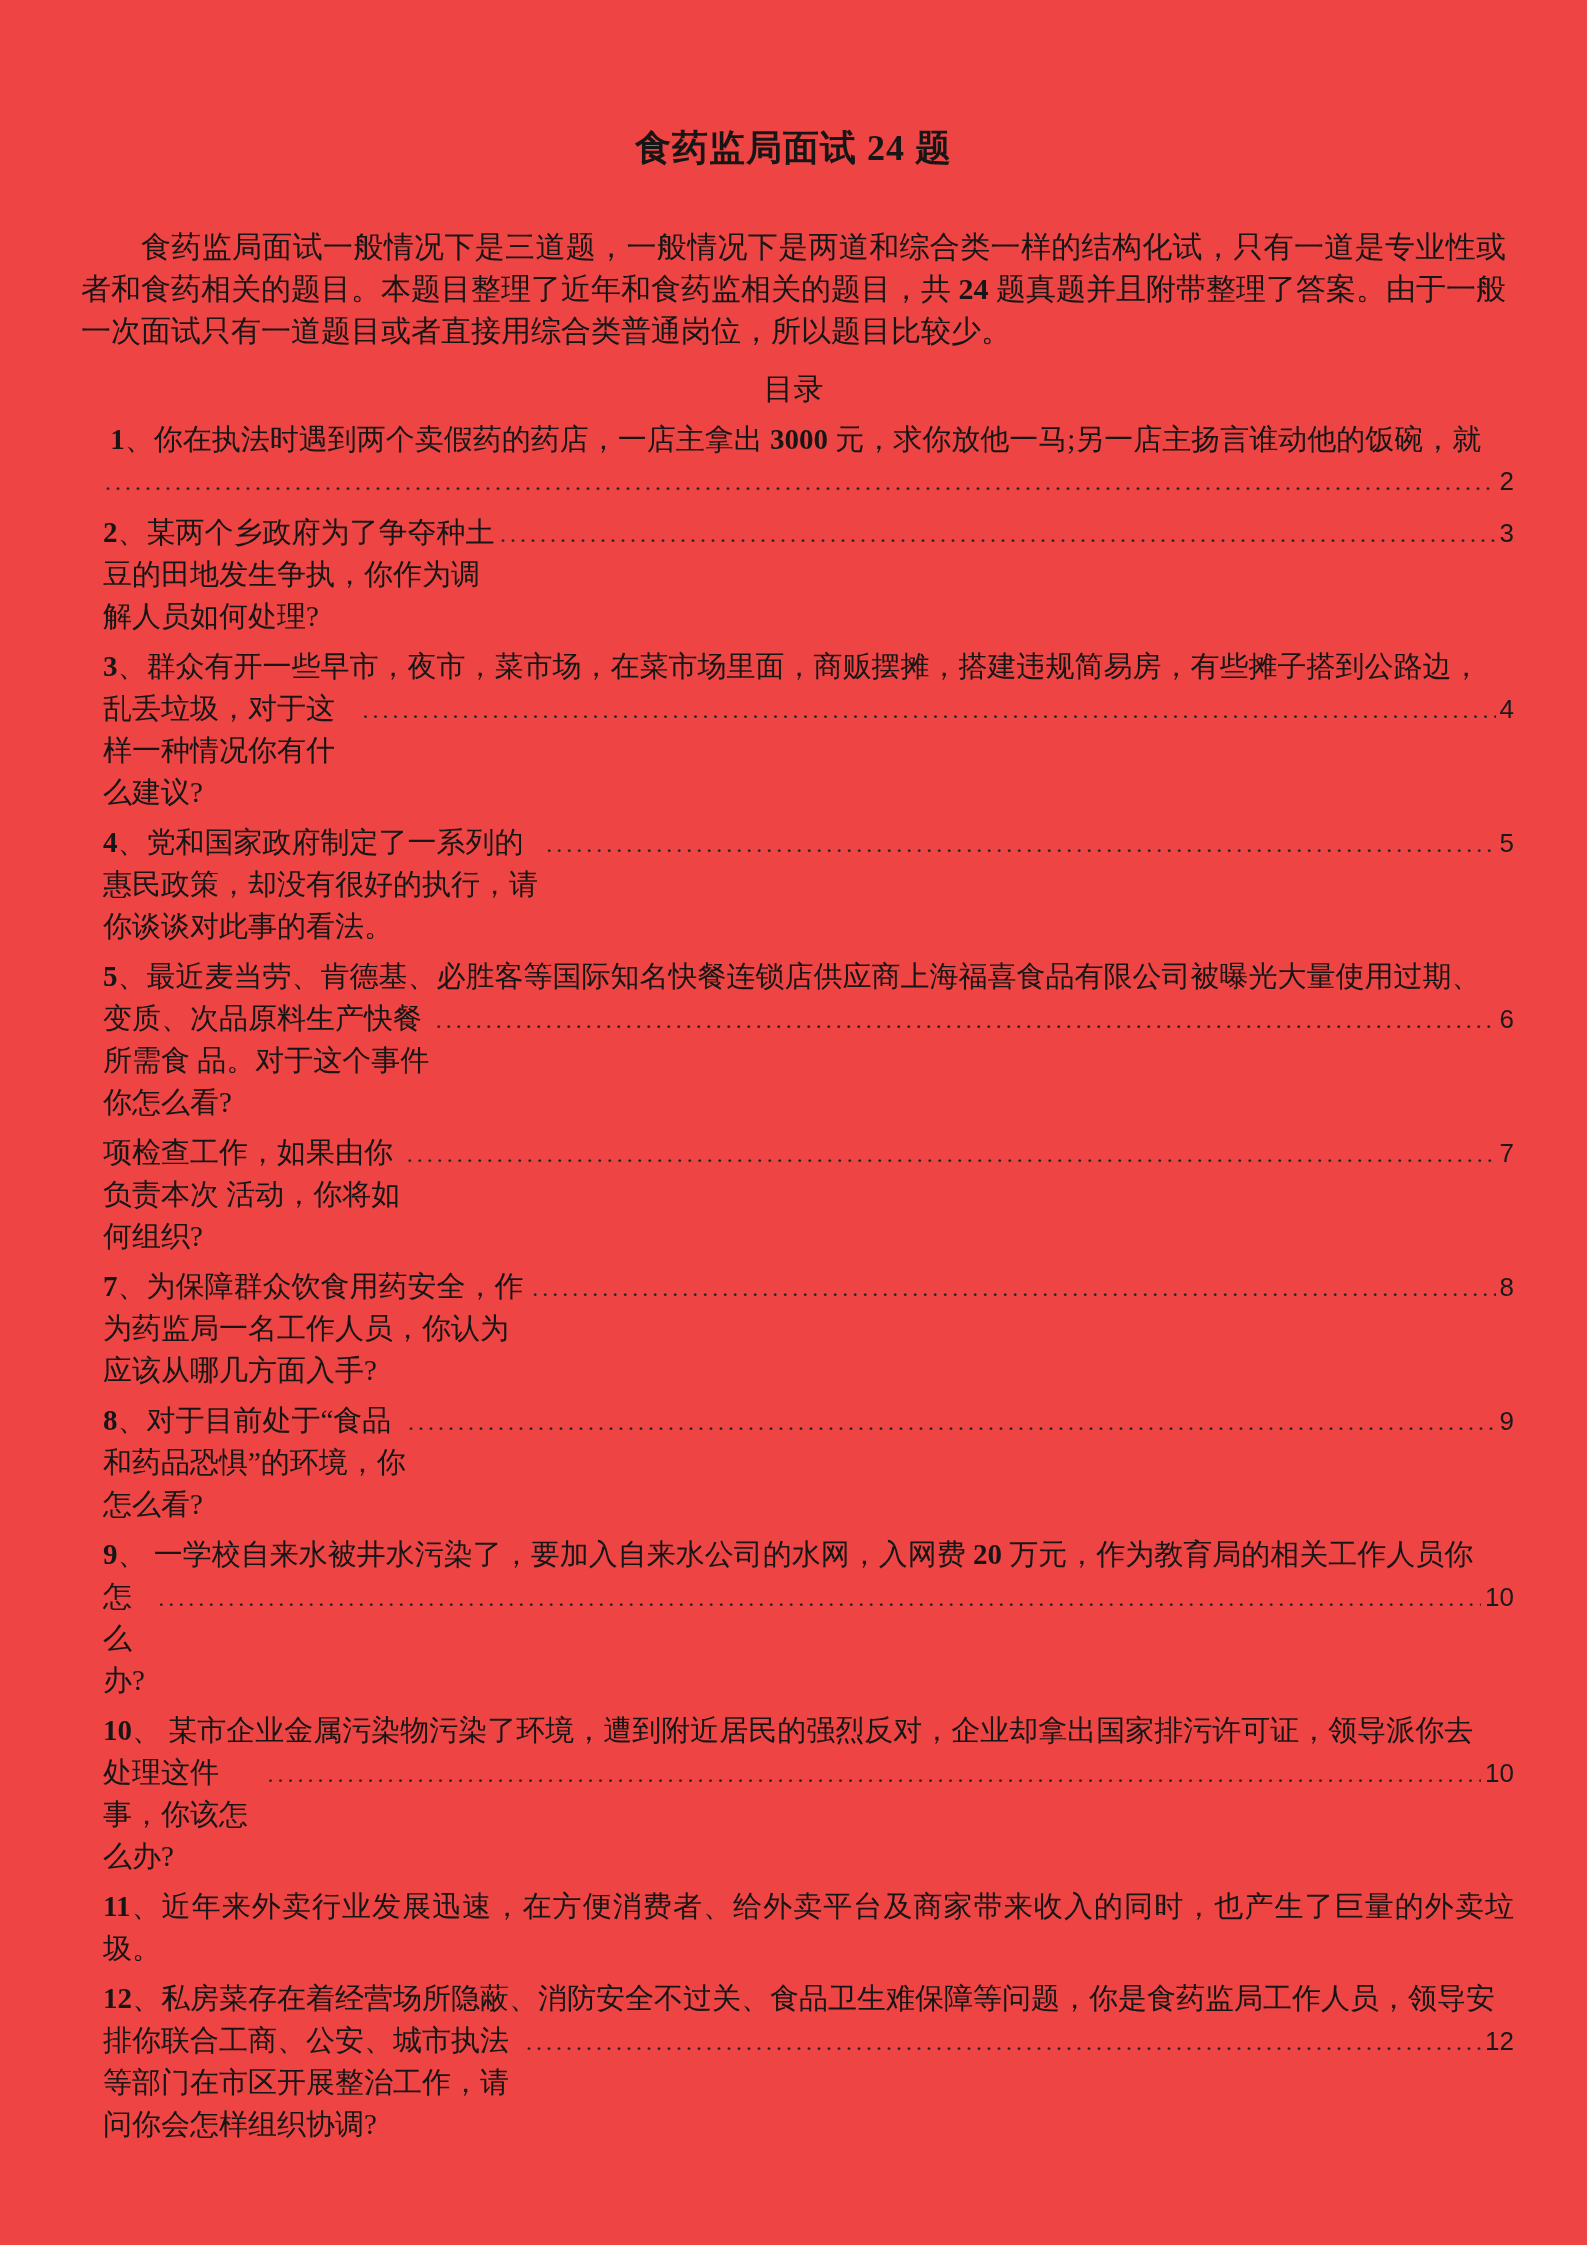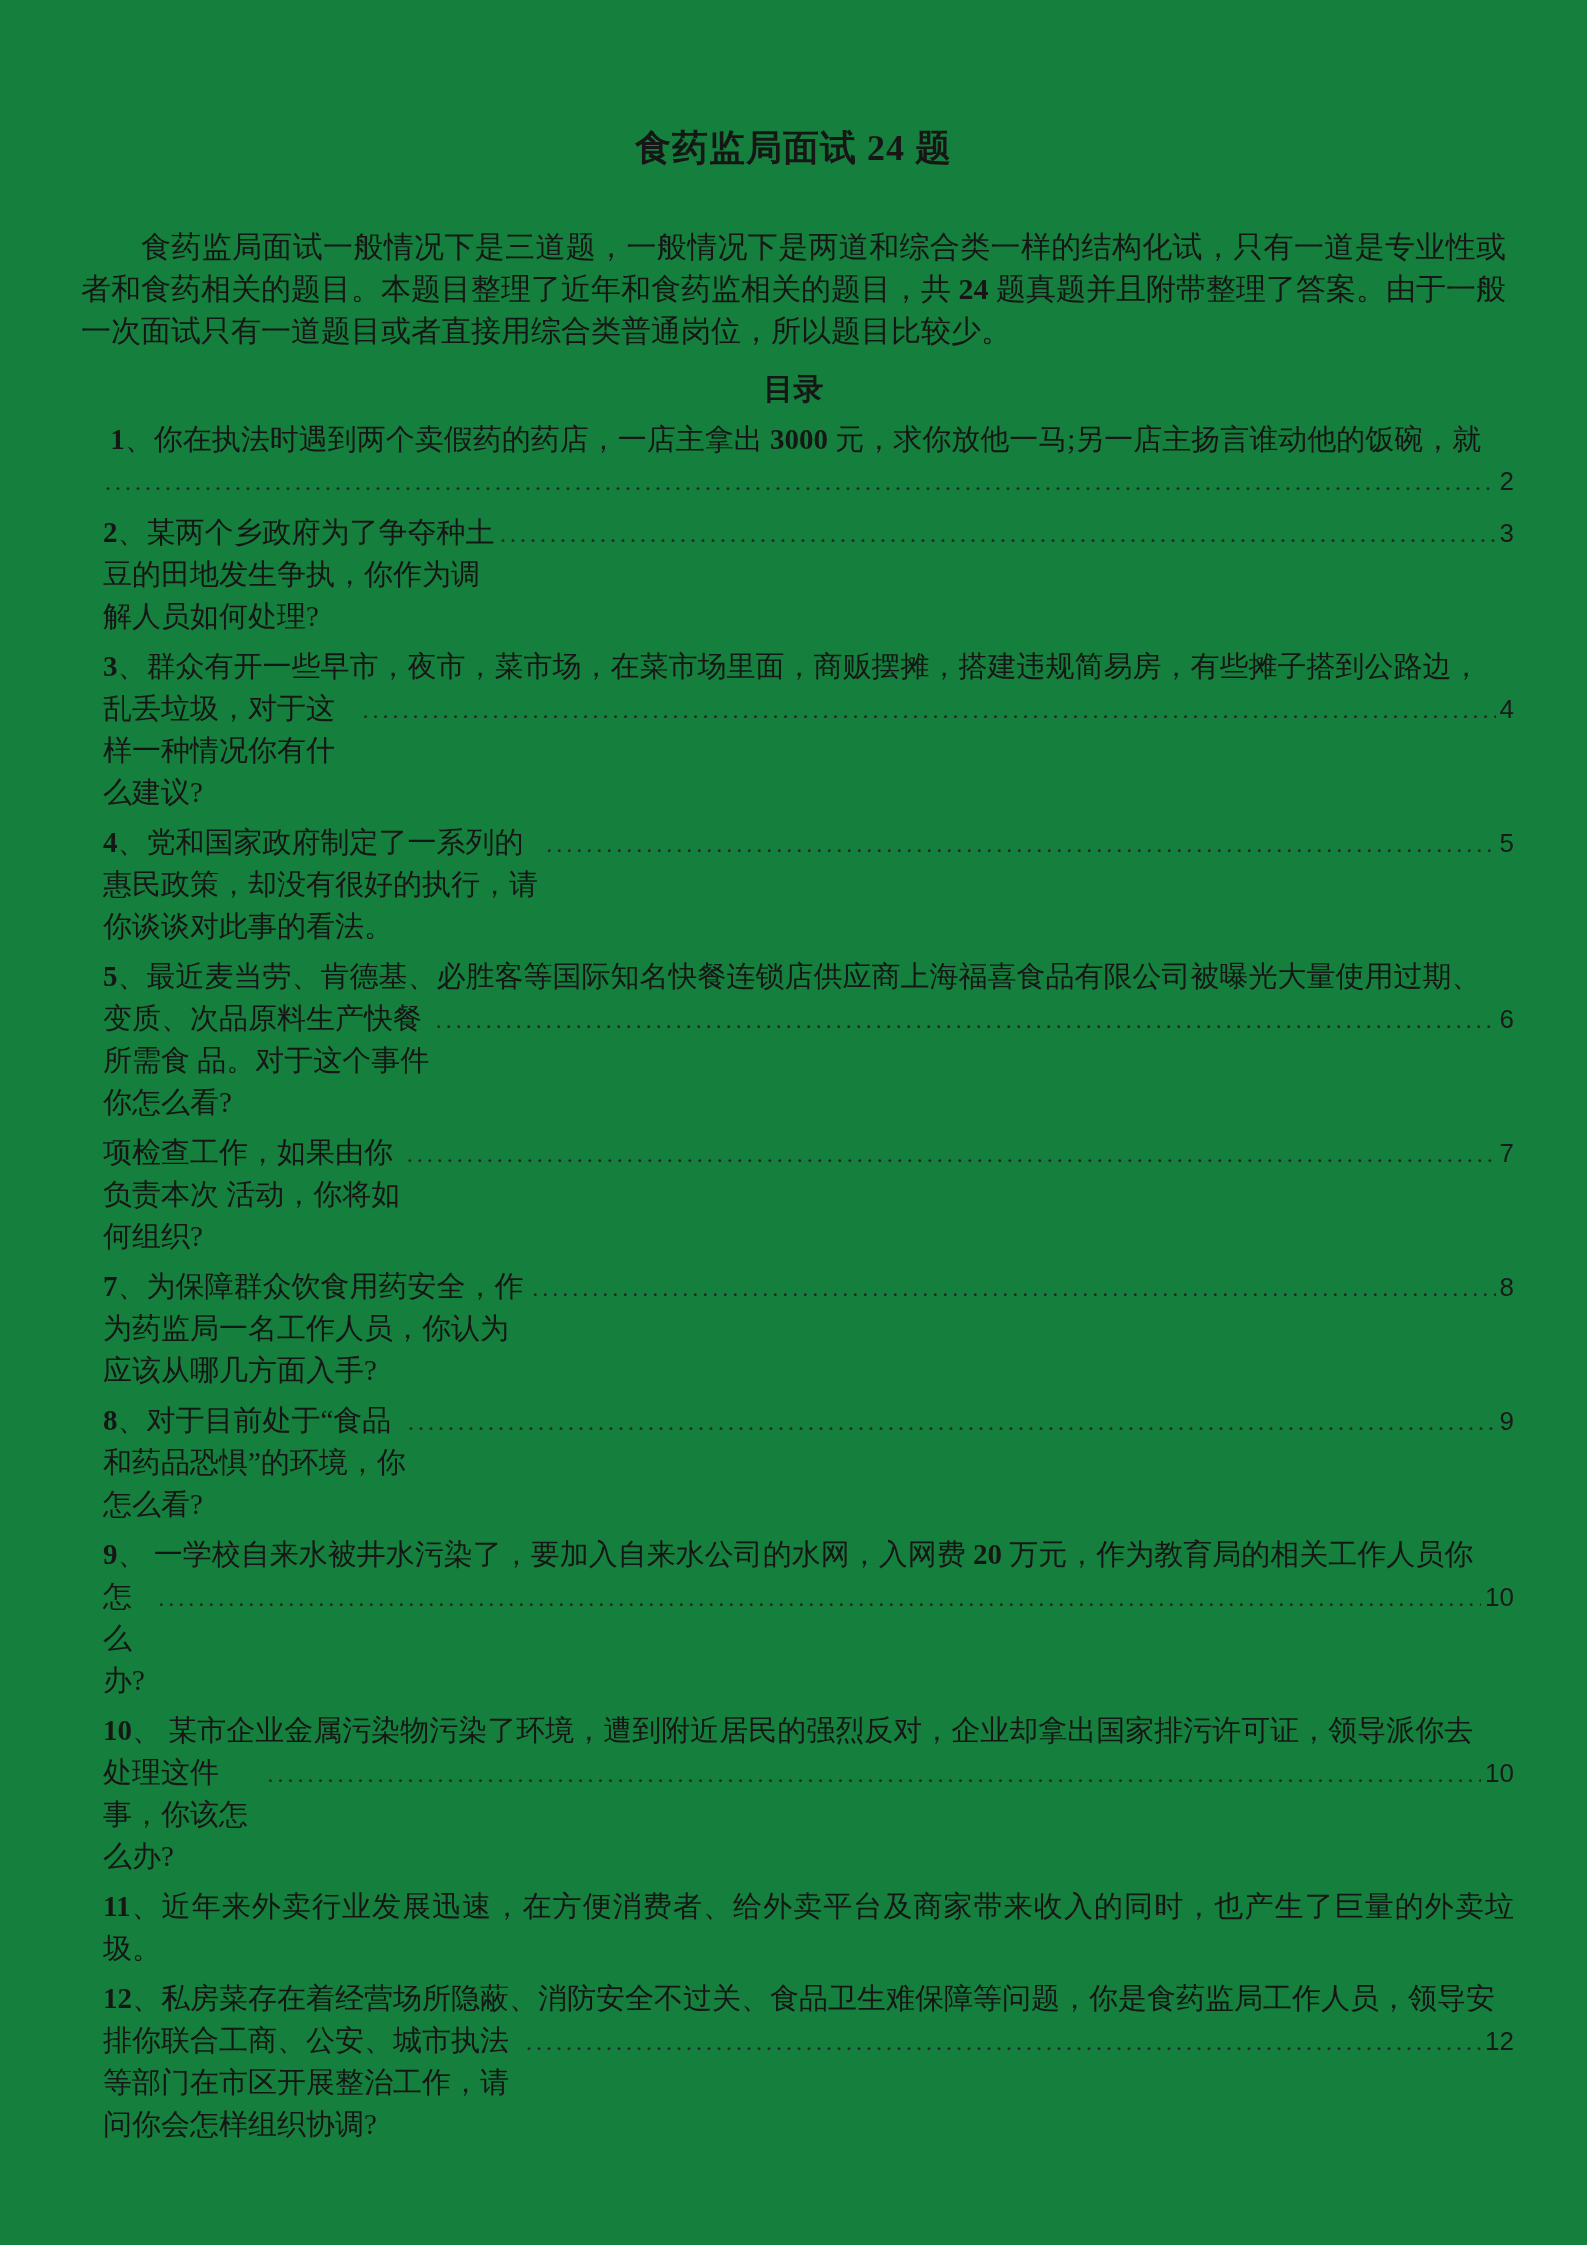--- a/index.html
+++ b/index.html
@@ -12,21 +12,21 @@
     height: 2245px;
     overflow: hidden;
     color: #161616;
     font-family: "Liberation Serif", "DejaVu Serif", serif;
   }
   .page {
     box-sizing: border-box;
     width: 1587px;
     height: 2245px;
     padding: 126px 65px 0 65px;
-    background: #15803d;
+    background: #ef4444;
   }
   .doc-title {
     margin: 0 0 56px 0;
     font-size: 36px;
     line-height: 44px;
     font-weight: bold;
     text-align: center;
     letter-spacing: 1px;
   }
   .intro {
@@ -36,21 +36,21 @@
     text-align: justify;
     text-indent: 60px;
   }
   .intro b, .toc b {
     font-weight: bold;
   }
   .toc-heading {
     margin: 0;
     font-size: 30px;
     line-height: 42px;
-    font-weight: bold;
+    font-weight: normal;
     text-align: center;
   }
   .toc {
     padding-left: 30px;
     font-size: 29px;
   }
   .toc-entry { margin: 8px; }
   .toc-line {
     line-height: 42px;
     white-space: pre-wrap;

